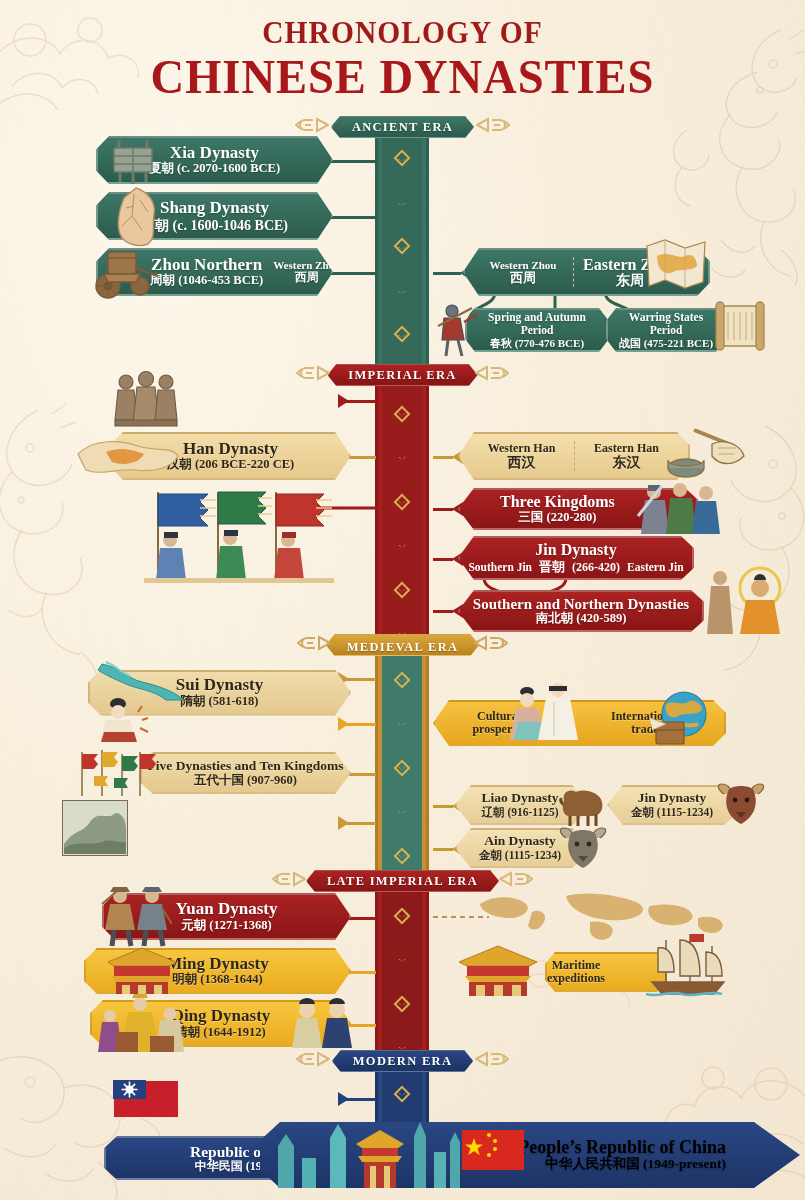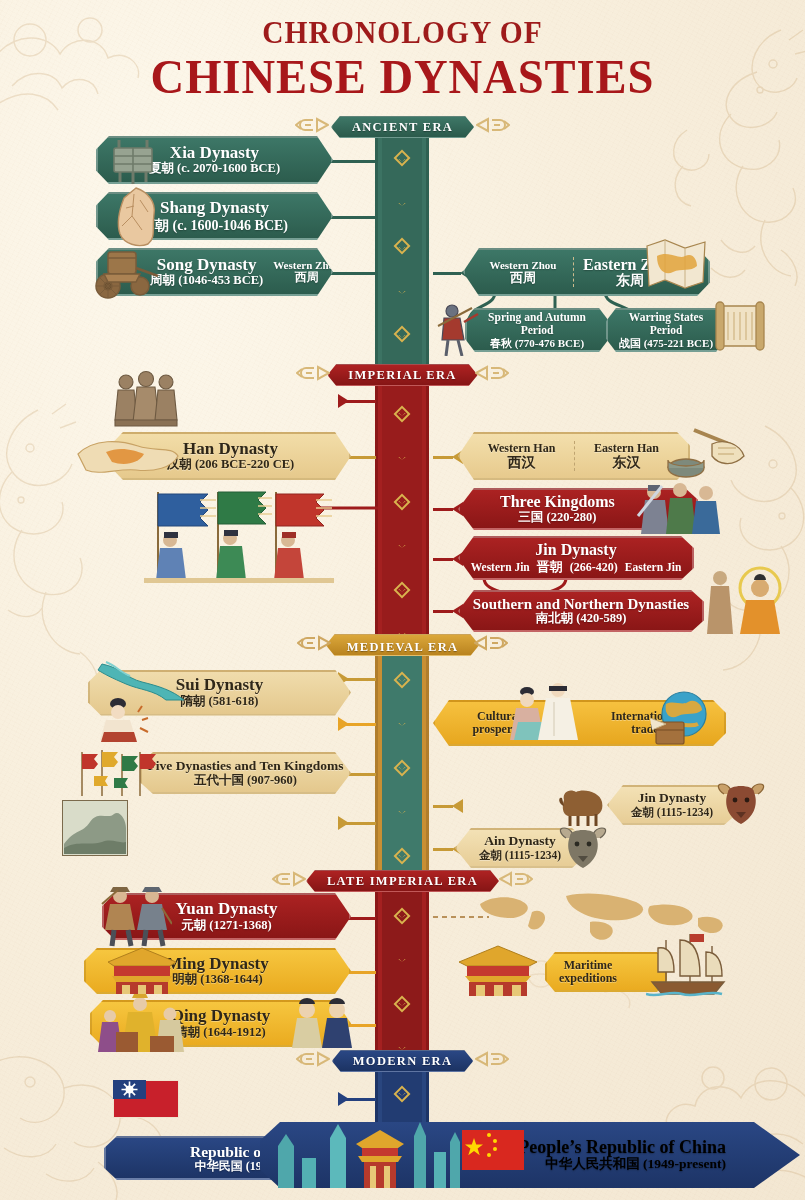--- a/index.html
+++ b/index.html
@@ -449,21 +449,21 @@
     </svg>
   </div>
 
   <div class="conn" style="left:320px;top:272px;width:56px;">
     <div class="ln" style="left:8px;right:0;border-top:3px solid #2f6152;"></div>
     <div class="arrowhead" style="left:0;top:-6px;border-left:11px solid #2f6152;border-top:7px solid transparent;border-bottom:7px solid transparent;"></div>
   </div>
   <div class="bar left" style="left:96px;top:248px;width:237px;height:48px;">
     <div class="body" style="background:linear-gradient(#3d7767,#2c5c4d);justify-content:flex-start;padding-left:52px;">
       <div class="label">
-        <span class="l2 en" style="font-size:17px">Song Dynasty</span>
+        <span class="l2 en" style="font-size:17px">Zhou Northern</span>
         <span class="l2" style="font-size:12.5px"><span class="cn">周朝</span> <span class="yrs">(1046-453 BCE)</span></span>
       </div>
       <div class="label" style="margin-left:10px;">
         <span class="l2 en" style="font-size:11px">Western Zhou</span>
         <span class="l2 cn" style="font-size:12px">西周</span>
       </div>
     </div>
   </div>
   <div class="ill" style="left:88px;top:238px;">
     <svg width="76" height="66" viewBox="0 0 76 66">
@@ -690,21 +690,21 @@
   <div class="conn" style="left:433px;top:558px;width:30px;">
     <div class="ln" style="left:0;right:10px;border-top:3px solid #9e1b1b;"></div>
     <div class="arrowhead" style="right:0;top:-6px;border-right:11px solid #9e1b1b;border-top:7px solid transparent;border-bottom:7px solid transparent;"></div>
   </div>
   <div class="bar right" style="left:458px;top:536px;width:236px;height:44px;">
     <div class="body" style="background:linear-gradient(#ab2222,#8a1616);flex-direction:column;">
       <div class="label" style="margin-top:1px;">
         <span class="l2 en" style="font-size:16px">Jin Dynasty</span>
       </div>
       <div style="display:flex;align-items:center;gap:7px;z-index:3;">
-        <span class="en" style="font-size:11.5px;color:#fff">Western Jin</span>
+        <span class="en" style="font-size:11.5px;color:#fff">Southern Jin</span>
         <span class="cn" style="font-size:13px;color:#fff">晋朝</span>
         <span class="yrs" style="font-size:12px;color:#fff">(266-420)</span>
         <span class="en" style="font-size:11.5px;color:#fff">Eastern Jin</span>
       </div>
     </div>
   </div>
   <svg class="conn" style="left:470px;top:578px;width:130px;height:26px;">
     <g fill="none" stroke="#9e1b1b" stroke-width="3">
       <path d="M14 0 C14 16 46 12 46 26"></path>
       <path d="M96 0 C96 16 64 12 64 26"></path>
@@ -842,20 +842,28 @@
     <svg width="66" height="56" viewBox="0 0 66 56">
       <rect x="0" y="0" width="66" height="56" fill="#d9dcc9" stroke="#7b6a4c" stroke-width="2"></rect>
       <path d="M2 44 C14 28 20 34 28 22 C36 10 46 20 52 14 C58 10 64 20 64 28 L64 54 L2 54 Z" fill="#8d9a86"></path>
       <path d="M2 48 C16 40 28 46 40 42 C50 38 58 44 64 42 L64 54 L2 54 Z" fill="#6e7d68"></path>
     </svg>
   </div>
 
   <div class="conn" style="left:433px;top:805px;width:30px;">
     <div class="ln" style="left:0;right:10px;border-top:3px solid #c79a36;"></div>
     <div class="arrowhead" style="right:0;top:-6px;border-right:11px solid #c79a36;border-top:7px solid transparent;border-bottom:7px solid transparent;"></div>
+  </div>
+  <div class="bar right" style="left:455px;top:785px;width:130px;height:40px;">
+    <div class="body" style="background:linear-gradient(#f3e1b5,#e7cd96);border-color:rgba(160,120,50,.3);">
+      <div class="label dark">
+        <span class="l2 en" style="font-size:13.5px">Liao Dynasty</span>
+        <span class="l2" style="font-size:11.5px"><span class="cn">辽朝</span> <span class="yrs">(916-1125)</span></span>
+      </div>
+    </div>
   </div>
   <div class="ill" style="left:556px;top:784px;">
     <svg width="52" height="44" viewBox="0 0 52 44">
       <path d="M8 16 C6 8 14 4 20 8 C28 4 44 8 46 18 C48 28 42 32 36 32 L12 32 C6 30 6 22 8 16 Z" fill="#8e5f33"></path>
       <path d="M6 14 C2 12 2 20 8 22" fill="#6e4724"></path>
       <path d="M14 32 v10 M22 32 v10 M32 32 v10 M40 30 v12" stroke="#6e4724" stroke-width="3"></path>
     </svg>
   </div>
 
   <div class="bar right" style="left:607px;top:785px;width:130px;height:40px;">
@@ -976,21 +984,21 @@
       <rect x="14" y="38" width="58" height="14" fill="#b63a2c"></rect>
       <g fill="#e7c877">
           <rect x="21" y="41" width="9" height="11"></rect>
           <rect x="39" y="41" width="9" height="11"></rect>
           <rect x="57" y="41" width="9" height="11"></rect>
         </g>
     </svg>
   </div>
 
   <div class="bar plain" style="left:545px;top:952px;width:122px;height:40px;">
-    <div class="body" style="background:linear-gradient(#f6c63f,#eaab20);border-color:rgba(160,110,20,.3);justify-content:flex-start;padding-left:12px;">
+    <div class="body" style="background:linear-gradient(#f6c63f,#eaab20);border-color:rgba(160,110,20,.3);justify-content:flex-start;padding-left:0;">
       <div class="label dark">
         <span class="l2 en" style="font-size:12px">Maritime</span>
         <span class="l2 en" style="font-size:12px">expeditions</span>
       </div>
     </div>
   </div>
   <div class="ill" style="left:646px;top:930px;">
     <svg width="84" height="70" viewBox="0 0 84 70">
       <g stroke="#7a5c3a" stroke-width="1.4">
         <path d="M20 10 v44 M44 4 v50 M66 16 v38"></path>

